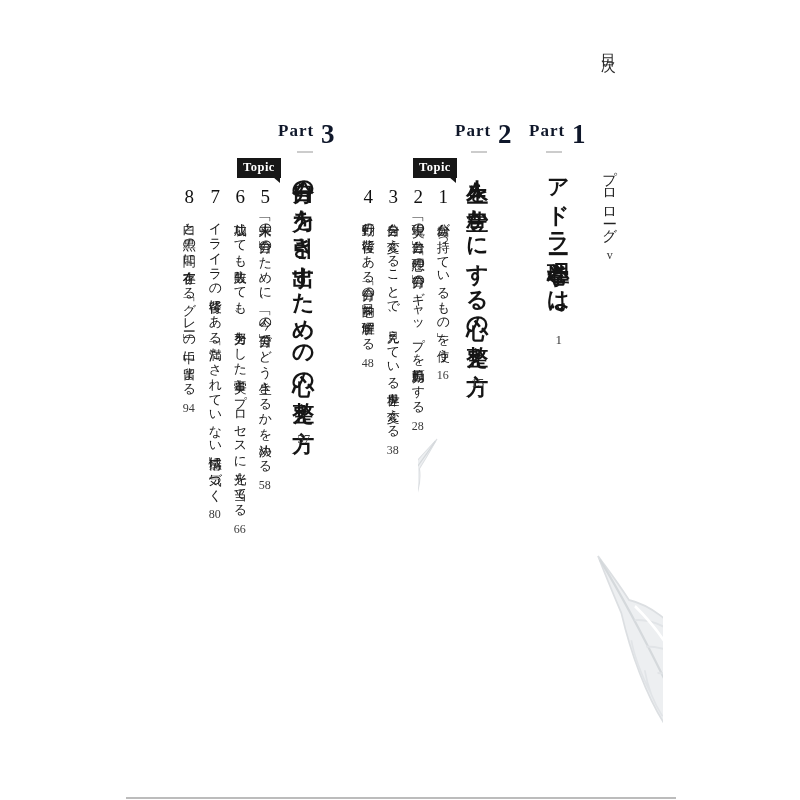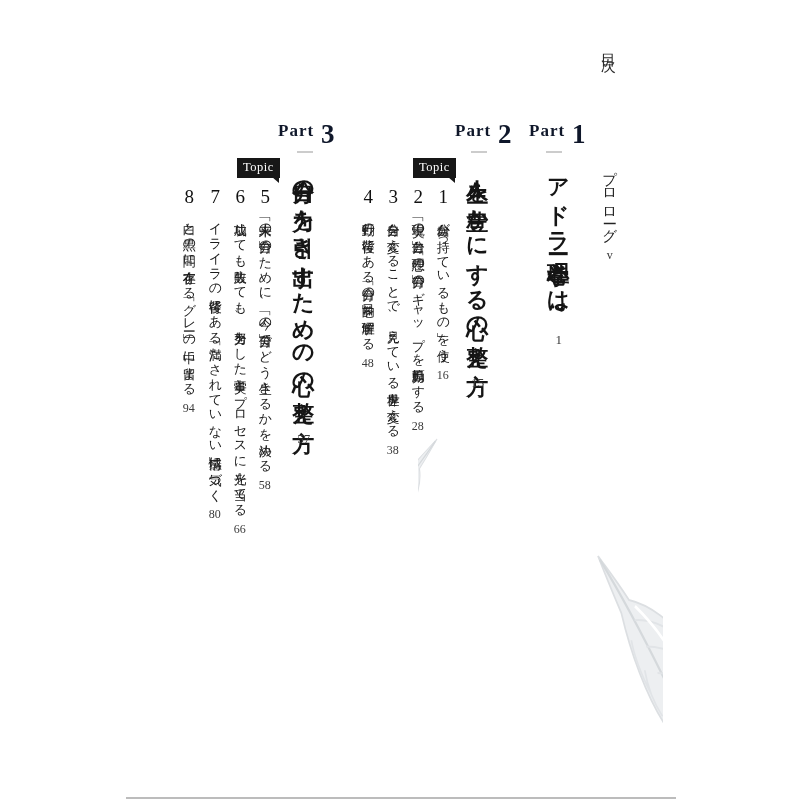--- a/index.html
+++ b/index.html
@@ -30,21 +30,21 @@
   #pr2{left:471px;top:151px;}
   #pr3{left:297px;top:151px;}
   
   .part-title{font-size:22px;font-weight:bold;letter-spacing:1.5px;top:163px;height:635px;color:#151515;}
   #pt1{left:546px;}
   #pt2{left:465px;}
   #pt3{left:291px;}
   .part-page{text-combine-upright:all;font-size:13px;font-weight:normal;letter-spacing:0;margin-inline-start:18px;color:#3a3a3a;}
   
   .topic{
-    background:#171717;color:#ffffff;font-weight:normal;font-size:12.5px;
+    background:#171717;color:#ffffff;font-weight:bold;font-size:12.5px;
     padding:2px 6px 3px;line-height:1.2;letter-spacing:0.5px;
   }
   .topic::after{
     content:"";position:absolute;right:1px;bottom:-5px;
     border-top:6px solid #171717;border-left:7px solid transparent;
   }
   #tp2{left:413px;top:158px;}
   #tp3{left:237px;top:158px;}
   
   .item{top:187px;height:612px;font-size:13px;letter-spacing:0.6px;color:#1b1b1b;}

